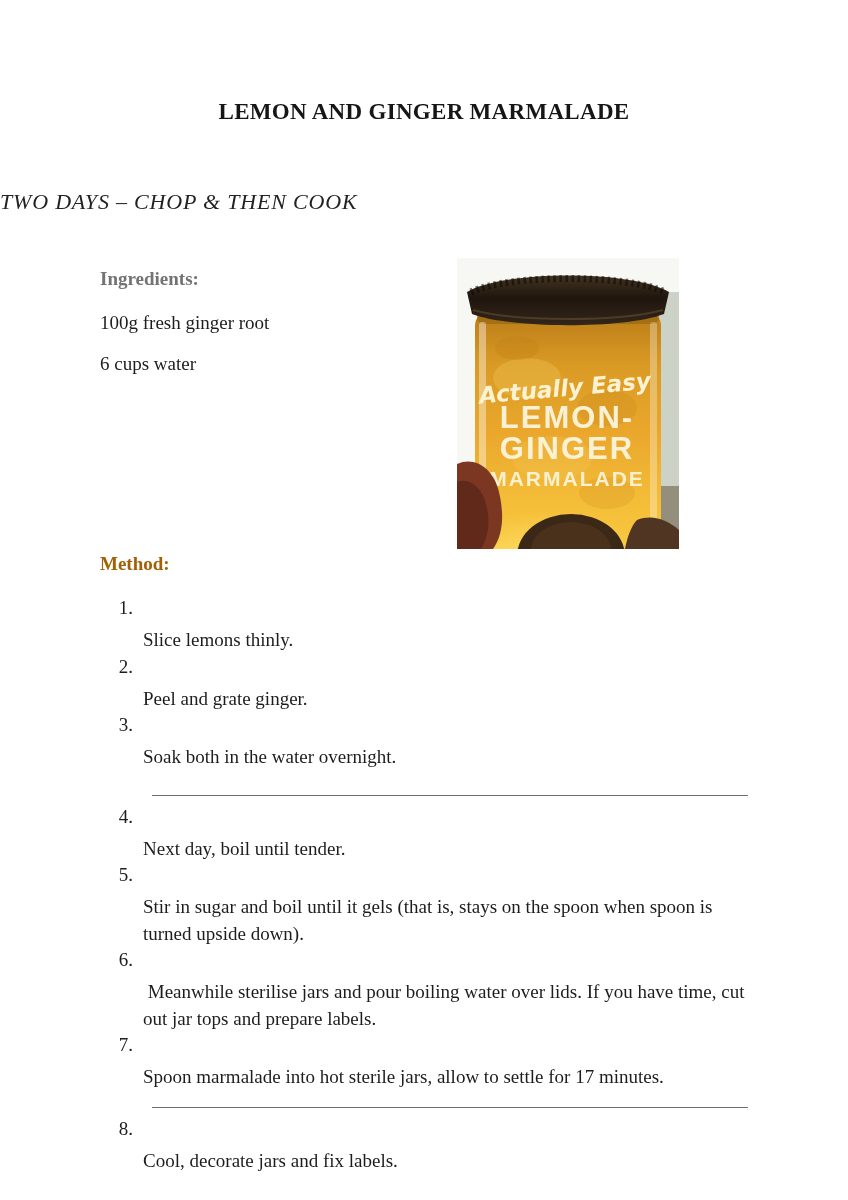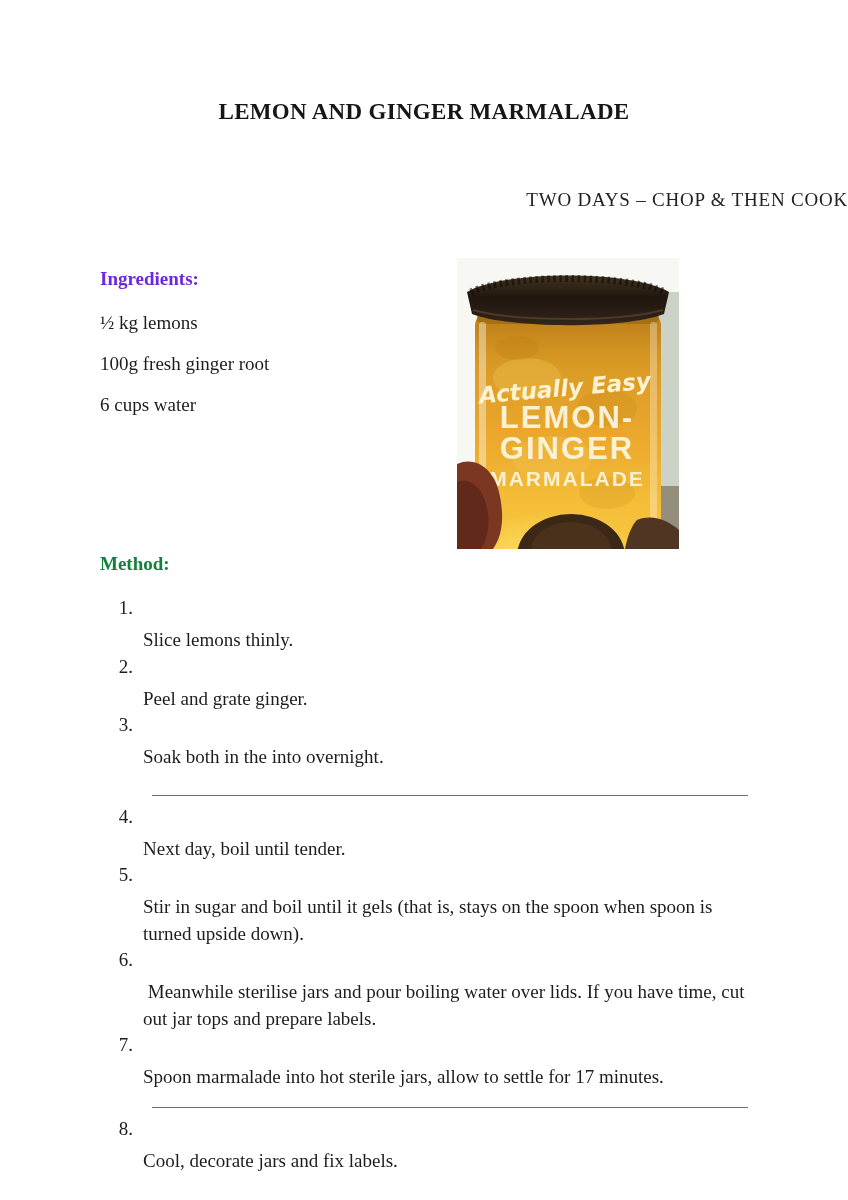--- a/index.html
+++ b/index.html
@@ -14,31 +14,31 @@
     overflow:hidden;
   }
   .title {
     position:absolute; top:99px; left:0; right:0;
     text-align:center;
     font-size:23px; font-weight:bold; letter-spacing:0.3px;
     color:#161616;
   }
   .subtitle {
     position:absolute; top:189px; left:0; right:0;
-    text-align:right;
-    font-size:19px; font-weight:normal; letter-spacing:0.8px;
+    text-align:left;
+    font-size:22px; font-weight:normal; font-style:italic; letter-spacing:0.8px;
     color:#222222;
   }
   .ingredients { position:absolute; left:100px; top:268px; width:330px; }
-  .ingredients h3 { font-size:19px; font-weight:bold; margin:0 0 23px 0; color:#6d28d9; }
+  .ingredients h3 { font-size:19px; font-weight:bold; margin:0 0 23px 0; color:#737373; }
   .ingredients p { font-size:19px; line-height:1.1; margin:0 0 20px 0; }
   .jar-photo { position:absolute; left:457px; top:258px; width:222px; height:291px; }
   .jar-photo svg { display:block; }
   .method { position:absolute; left:100px; top:553px; width:648px; }
-  .method h3 { font-size:19px; font-weight:bold; margin:0 0 20px 0; color:#15803d; }
+  .method h3 { font-size:19px; font-weight:bold; margin:0 0 20px 0; color:#a16207; }
   .step { display:flex; font-size:19px; line-height:26.5px; }
   .step .num { flex:none; width:43px; text-align:right; padding-right:10px; }
   .step .txt { flex:1; white-space:pre-wrap;margin-top:32px; }
   hr.divider {
     border:none; border-top:1px solid #6e6e6e;
     margin:24px 0 8px 52px; height:0;
   }
   hr.divider.second { margin-top:16px; }
   .svg-sans { font-family:"Liberation Sans", sans-serif; }
   .svg-script { font-family:"DejaVu Sans", sans-serif; font-style:italic; font-weight:bold; }
@@ -46,21 +46,20 @@
 </head>
 <body>
 
 <div class="page">
 
   <h1 class="title">LEMON AND GINGER MARMALADE</h1>
   <h2 class="subtitle">TWO DAYS – CHOP &amp; THEN COOK</h2>
 
   <section class="ingredients">
     <h3>Ingredients:</h3>
-    <p>½ kg lemons</p>
     <p>100g fresh ginger root</p>
     <p>6 cups water</p>
   </section>
 
   <figure class="jar-photo">
     <svg width="222" height="291" viewBox="0 0 222 291">
       <defs>
         <linearGradient id="marm" x1="0" y1="0" x2="0" y2="1">
           <stop offset="0" stop-color="#b87b18"></stop>
           <stop offset="0.22" stop-color="#d99a24"></stop>
@@ -120,21 +119,21 @@
     <div class="step">
       <span class="num">1.</span>
       <span class="txt">Slice lemons thinly.</span>
     </div>
     <div class="step">
       <span class="num">2.</span>
       <span class="txt">Peel and grate ginger.</span>
     </div>
     <div class="step">
       <span class="num">3.</span>
-      <span class="txt">Soak both in the into overnight.</span>
+      <span class="txt">Soak both in the water overnight.</span>
     </div>
 
     <hr class="divider">
 
     <div class="step">
       <span class="num">4.</span>
       <span class="txt">Next day, boil until tender.</span>
     </div>
     <div class="step">
       <span class="num">5.</span>

